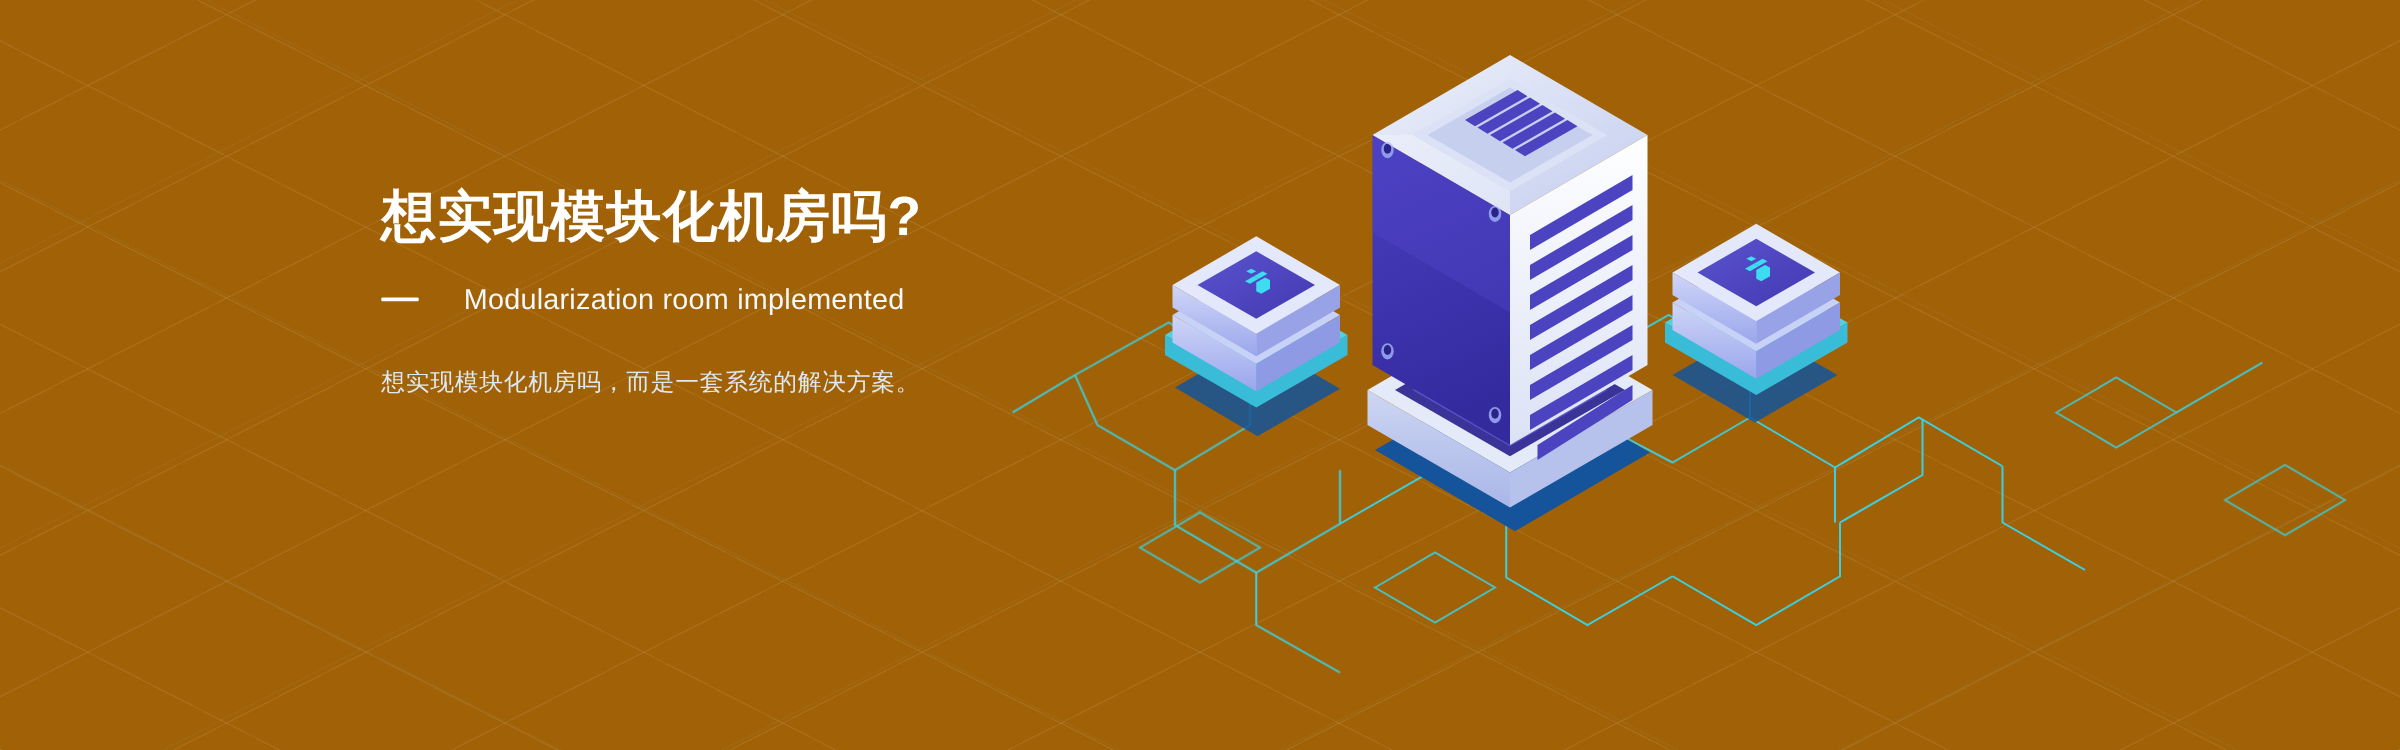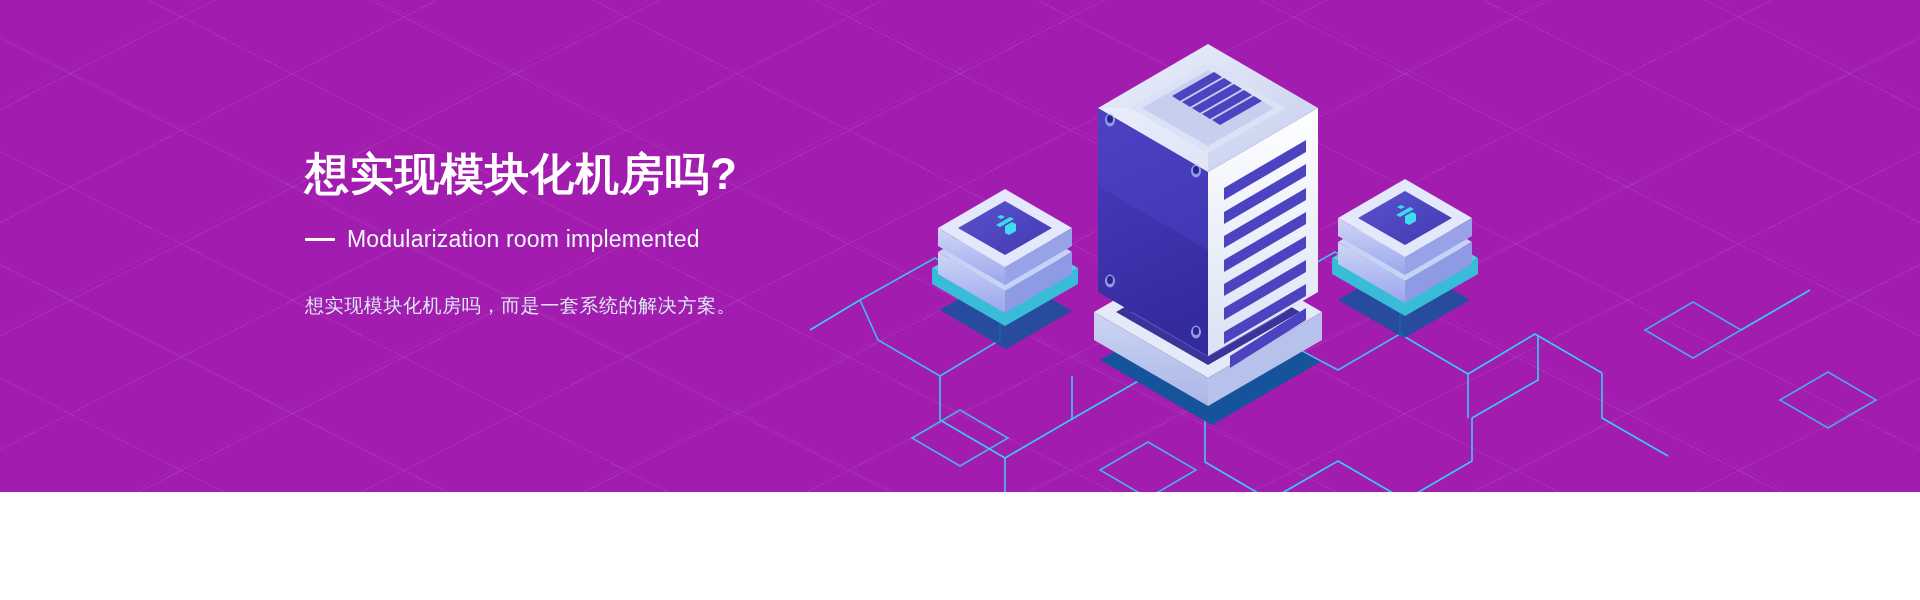--- a/index.html
+++ b/index.html
@@ -2,22 +2,22 @@
 <html><head>
 <meta charset="utf-8">
 <title>Modularization Room Banner</title>
 <style>
   * { margin:0; padding:0; box-sizing:border-box; }
   html,body{
     width:1920px; height:600px; overflow:hidden;
     font-family:"Liberation Sans","DejaVu Sans",sans-serif;
   }
   #banner{
-    position:relative; width:1920px; height:492px;
-    background:#a21caf;
+    position:relative; width:1920px; height:600px;
+    background:#a16207;
     overflow:hidden;
   }
   
   #bg-grid{
     position:absolute; inset:0;
     background-image:
       repeating-linear-gradient(27deg,
         rgba(255,255,255,0.075) 0px,
         rgba(255,255,255,0.075) 1px,
         rgba(255,255,255,0) 1px,
@@ -48,21 +48,21 @@
   
   #copy{
     position:absolute; left:305px; top:148px; width:640px;
   }
   .headline{
     font-size:44px; line-height:1.18; font-weight:700;
     color:#ffffff; letter-spacing:1px;
     white-space:nowrap;
   }
   .sub-row{
-    display:flex; align-items:center; gap:12px;
+    display:flex; align-items:center; gap:36px;
     margin-top:26px;
   }
   .sub-dash{
     width:30px; height:3px; background:#ffffff; flex:0 0 auto;
     border-radius:1px;
   }
   .subhead{
     font-size:23px; color:#f2f7fb; font-weight:400;
     letter-spacing:.2px; white-space:nowrap;
   }

